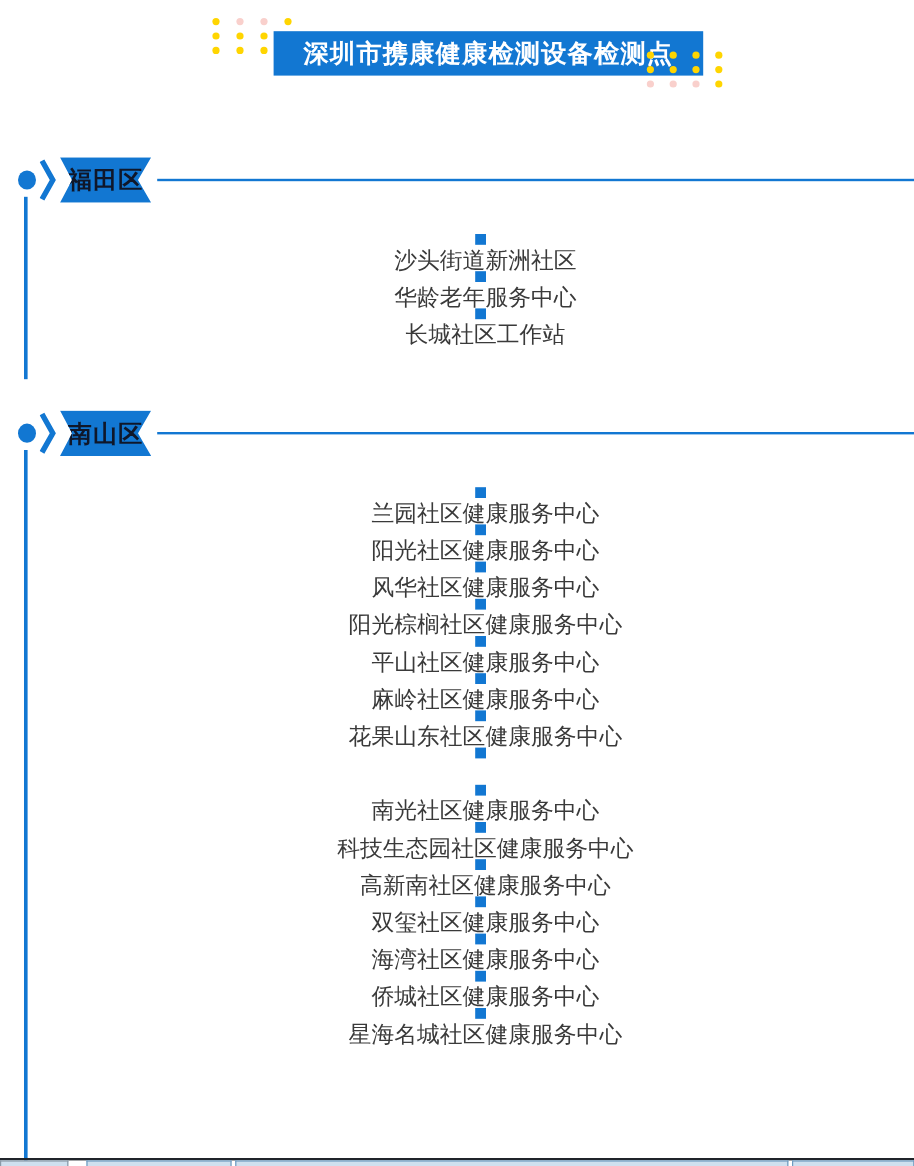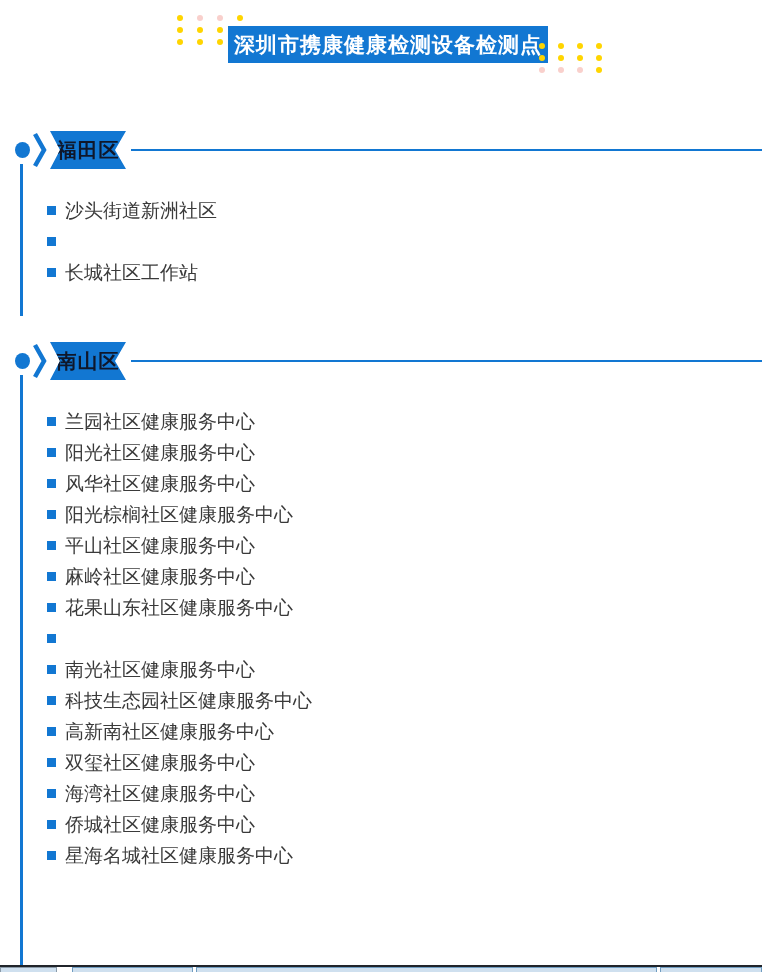--- a/index.html
+++ b/index.html
@@ -6,21 +6,21 @@
   .page {
     position:relative; width:762px; height:972px; margin:0 auto;
     background:#fff; overflow:hidden;
     font-family:"DejaVu Sans", sans-serif;
     color:var(--text,#3a3a3a);
   }
 
   
   .hero { position:relative; height:131px; }
   .title-box {
-    position:absolute; left:228px; top:26px; width:320px; height:37px;
+    position:absolute; left:228px; top:26px; width:358px; height:37px;
     background:var(--primary); color:#fff; z-index:1;
     display:flex; align-items:center; justify-content:center;
     font-size:21px; font-weight:bold; letter-spacing:1px; white-space:nowrap;
   }
   .dot-grid { position:absolute; display:grid; z-index:2; }
   .dot-grid-left  { left:177px; top:15px; grid-template-columns:repeat(4,20px); grid-auto-rows:12px; }
   .dot-grid-right { left:539px; top:43px; grid-template-columns:repeat(4,19px); grid-auto-rows:12px; }
   .dot { width:6px; height:6px; border-radius:50%; }
   .dot.yellow { background:var(--dot-yellow); }
   .dot.pink   { background:var(--dot-pink); }
@@ -40,21 +40,21 @@
     display:flex; align-items:center; justify-content:center; flex:0 0 auto;
   }
   .hline { flex:1; height:2px; background:var(--primary); margin-left:5px; }
   .vline { position:absolute; left:20px; width:3px; top:33px; background:var(--primary); }
   .section-0 .vline { bottom:26px; }
   .section-1 .vline { bottom:-1px; }
 
   .groups { margin:26px 0 0 47px; }
   ul.group { list-style:none; margin:0; padding:0; }
   ul.group + ul.group { }
-  li.item { height:31px; display:flex; align-items:center; }
+  li.item { height:31px; display:flex; align-items:center;flex-direction:column; }
   .bullet { width:9px; height:9px; background:var(--primary); margin-right:9px; flex:0 0 auto; }
   .item-label { font-size:19px; color:var(--text); white-space:nowrap; }
 
   
   .cutoff { position:absolute; left:0; right:0; bottom:0; height:7px; z-index:3; }
   .cutoff-line { position:absolute; top:0; left:0; right:0; height:2px; background:#20242a; }
   .cutoff-cells { position:absolute; top:2px; left:0; right:0; height:6px; display:flex; }
   .cell { box-sizing:border-box; height:8px; border:1px solid #6f9cc0; border-bottom:none; background:#cfe0ef; }
   .cell-1 { width:57px; border-color:#8a9aa8; }
   .cell-2 { width:121px; margin-left:15px; }
@@ -112,20 +112,21 @@
     </div>
     <div class="vline"></div>
     <div class="groups">
           <ul class="group">
             <li class="item">
               <span class="bullet"></span>
               <span class="item-label">沙头街道新洲社区</span>
             </li>
             <li class="item">
               <span class="bullet"></span>
+              <span class="item-label">华龄老年服务中心</span>
             </li>
             <li class="item">
               <span class="bullet"></span>
               <span class="item-label">长城社区工作站</span>
             </li>
           </ul>
         </div>
   </div>
 
   <div class="section section-1">

